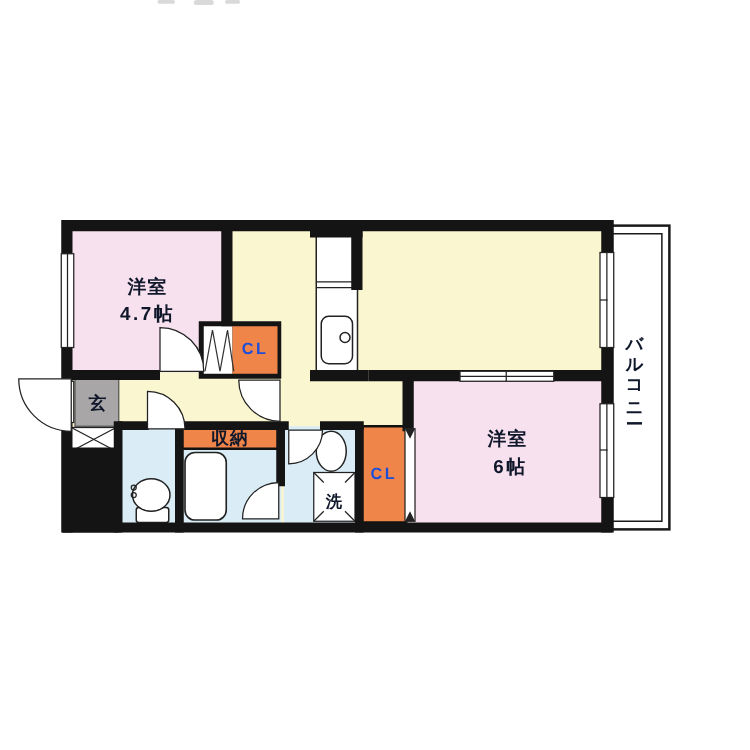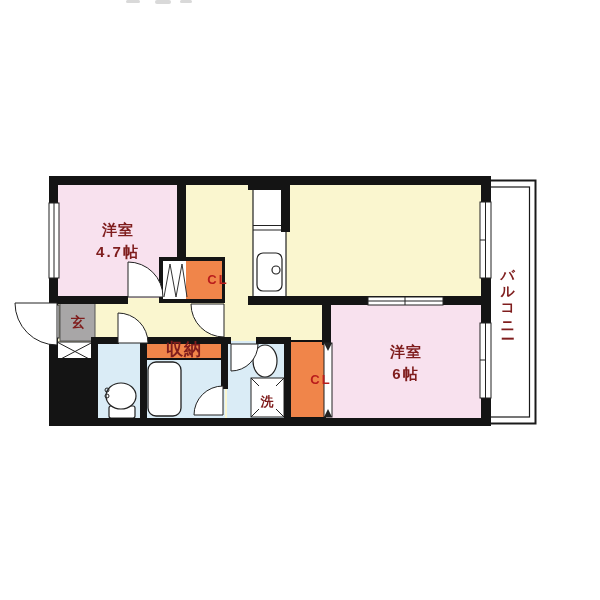--- a/index.html
+++ b/index.html
@@ -1,27 +1,27 @@
 <!DOCTYPE html>
 <html><head>
 <meta charset="utf-8">
 <style>
   html,body{margin:0;padding:0;background:#ffffff;}
   #stage{position:relative;width:600px;height:600px;background:#fff;overflow:hidden;
          font-family:"Liberation Sans","DejaVu Sans",sans-serif;}
   #plan-svg{position:absolute;left:0;top:0;}
   .lbl{position:absolute;transform:translate(-50%,-50%);text-align:center;font-weight:bold;
-       color:#7f1d1d;white-space:nowrap;line-height:1.45;}
+       color:#0f172a;white-space:nowrap;line-height:1.45;}
   .lbl .l1{display:block;}
   .room-name{font-size:15px;letter-spacing:1px;}
-  .room-size{font-size:15px;letter-spacing:2px;}
+  .room-size{font-size:15px;letter-spacing:2px;text-align:right;}
   .ldk-name{font-size:15px;letter-spacing:4px;}
-  .cl-text{font-size:13px;letter-spacing:2px;color:#b91c1c;margin-left:14px;}
+  .cl-text{font-size:13px;letter-spacing:2px;color:#1d4ed8;}
   .genkan-text{font-size:14px;}
-  .storage-text{font-size:17px;letter-spacing:1px;}
+  .storage-text{font-size:14px;letter-spacing:1px;}
   .laundry-text{font-size:13px;}
   .balcony-text{font-size:14px;letter-spacing:2px;writing-mode:vertical-rl;text-orientation:upright;}
   #lbl-balcony{transform:translate(-50%,-50%);}
   .artifact{position:absolute;background:#d9d9d9;border-radius:2px;}
 </style>
 </head>
 <body>
 
 <div id="stage">
 

